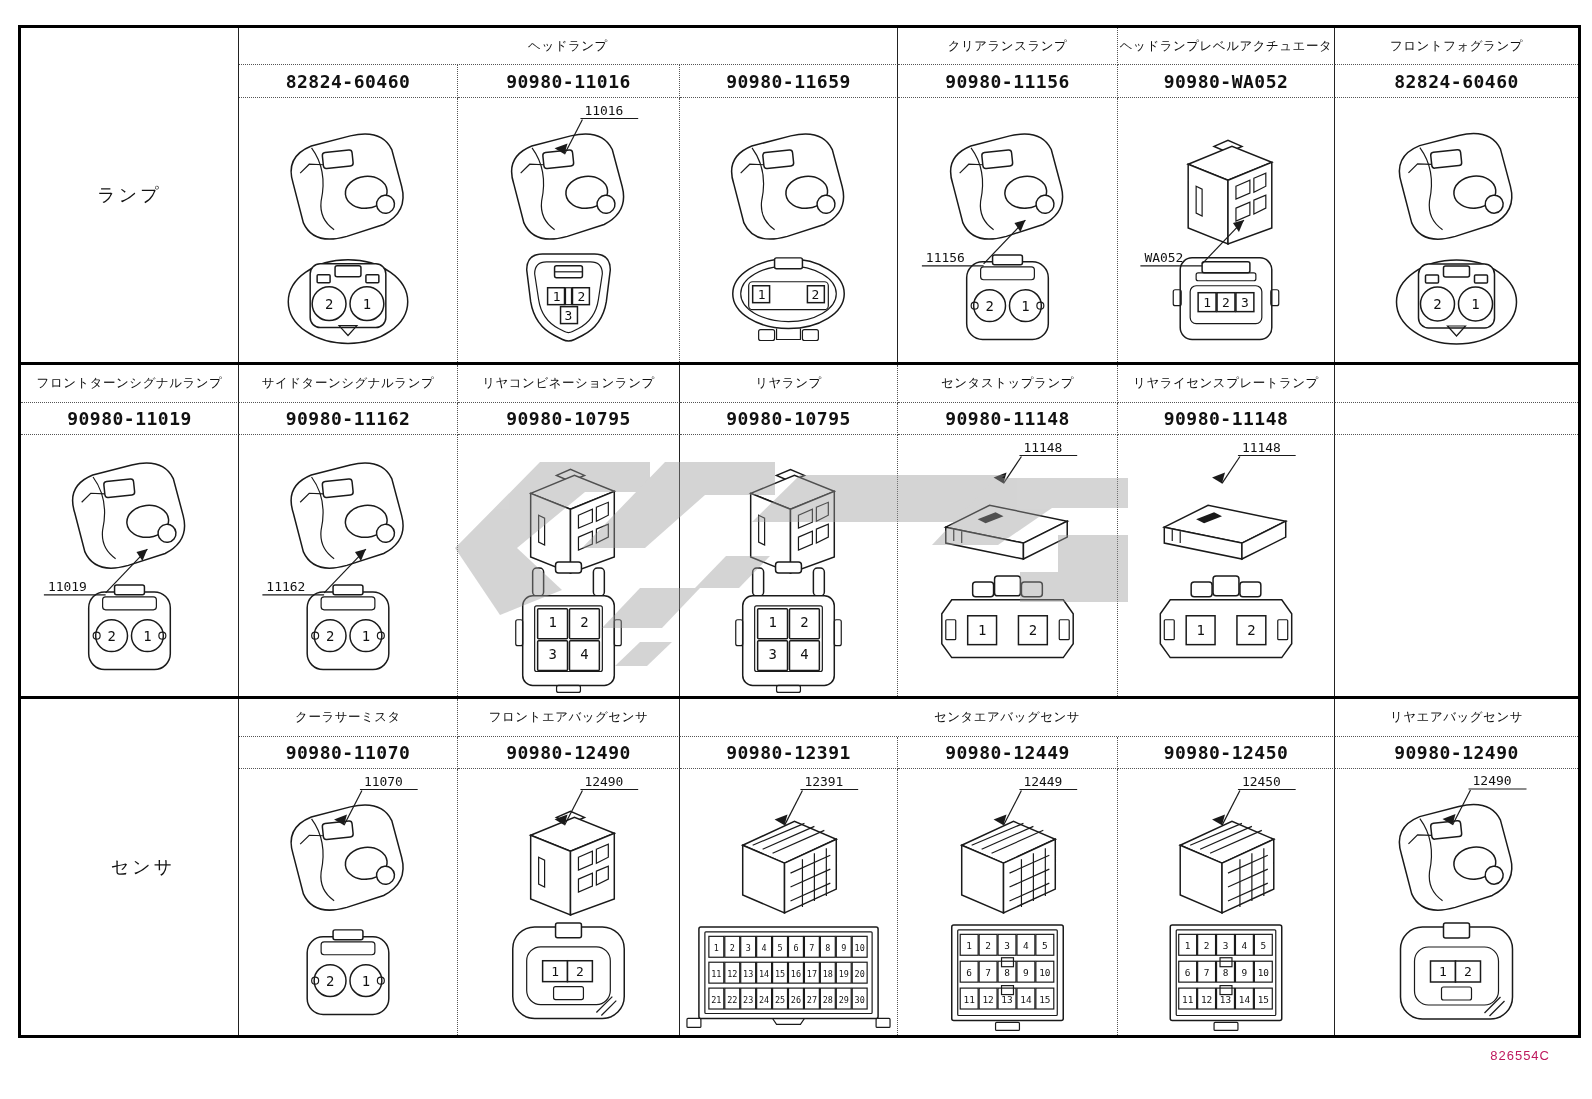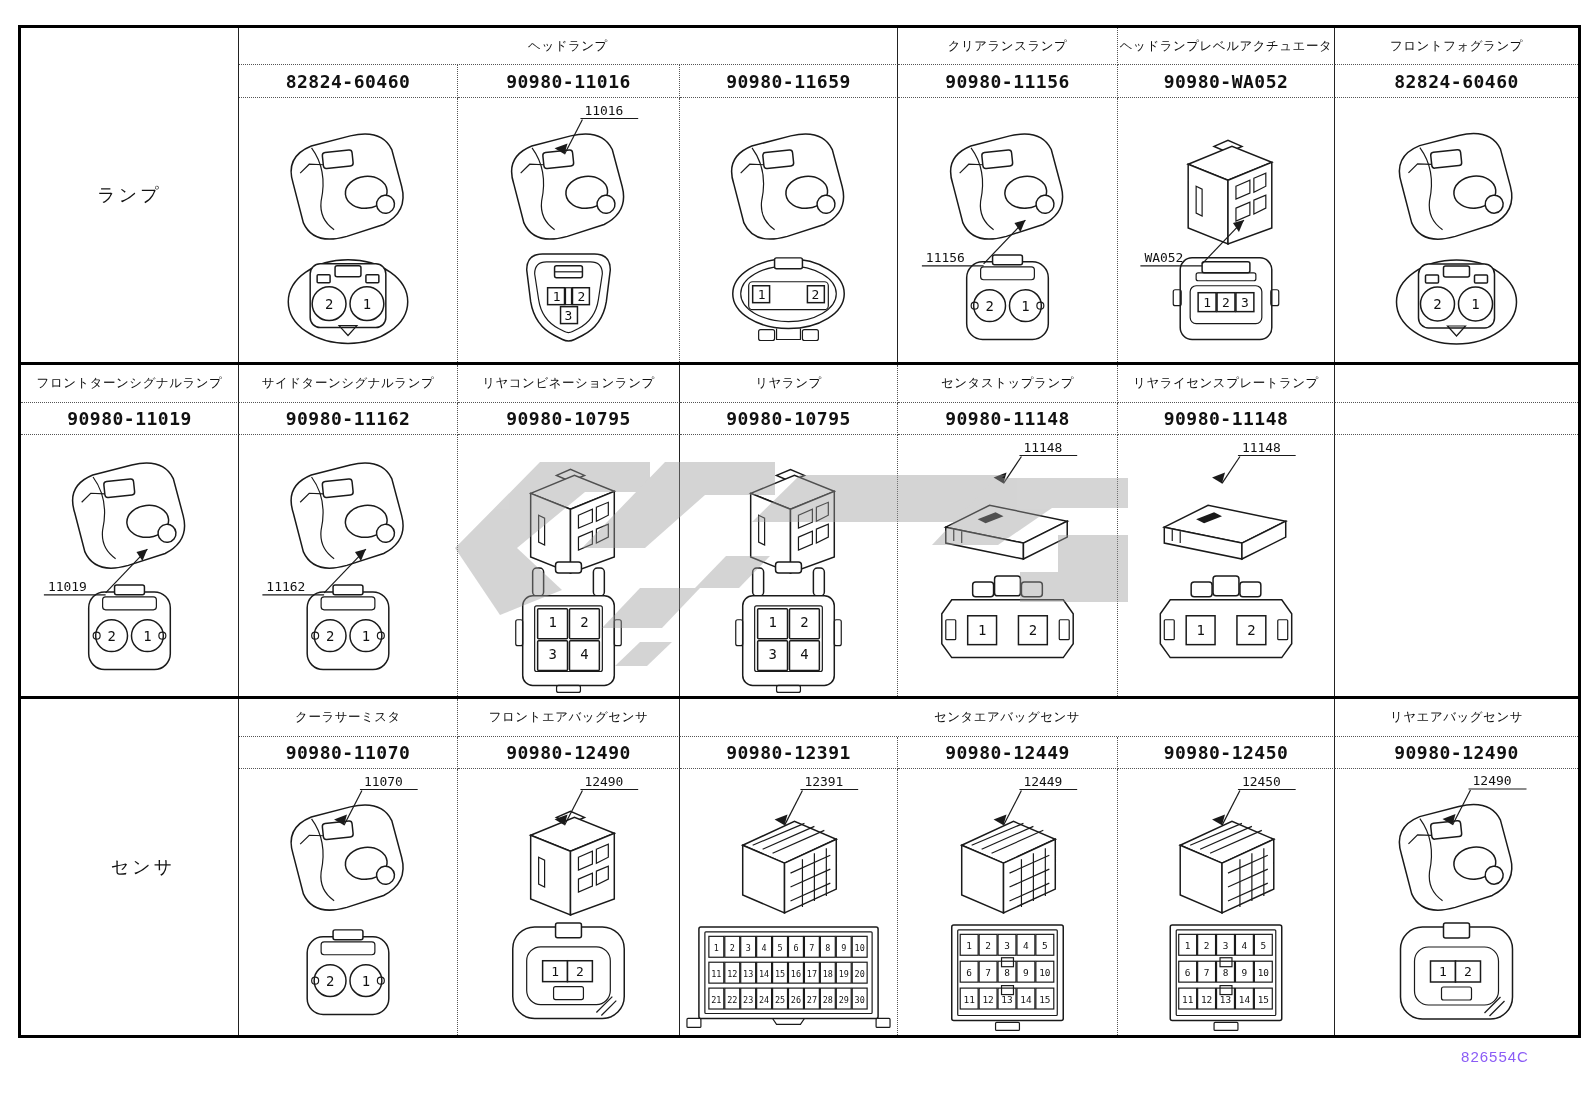--- a/index.html
+++ b/index.html
@@ -12,22 +12,22 @@
   .br-dot{border-right:1px dotted #555;}
   .br-sol{border-right:1px solid #222;}
   .br-none{border-right:none;}
   .bb-dot{border-bottom:1px dotted #555;}
   .ghdr{font-size:12.5px;letter-spacing:.5px;white-space:nowrap;}
   .pn{font-family:"DejaVu Sans Mono",monospace;font-weight:bold;font-size:18px;letter-spacing:.5px;}
   .side{font-size:18px;letter-spacing:3px;}
   .img{padding:0;}
   .img svg{display:block;}
   .img svg text, .wm-none{font-family:"DejaVu Sans Mono",monospace;fill:#111;}
-  .docnum{position:absolute;left:1440px;top:1048px;width:110px;text-align:center;
-          font-size:15px;color:#8b5cf6;letter-spacing:1px;}
+  .docnum{position:absolute;left:1440px;top:1048px;width:110px;text-align:right;
+          font-size:13px;color:#be185d;letter-spacing:1px;}
   .wm{position:absolute;left:0;top:0;pointer-events:none;z-index:3;}
   .ptable{z-index:1;}
 </style>
 </head>
 <body>
 
 <div class="sheet">
   <div class="ptable" id="ptable">
       <div class="section" style="grid-template-columns: 218px 219px 222px 218px 220px 217px 243px; grid-template-rows: 37px 33px 264px;">
         <div class="cell side br-sol" style="grid-area: 1 / 1 / 4;">ランプ</div>

